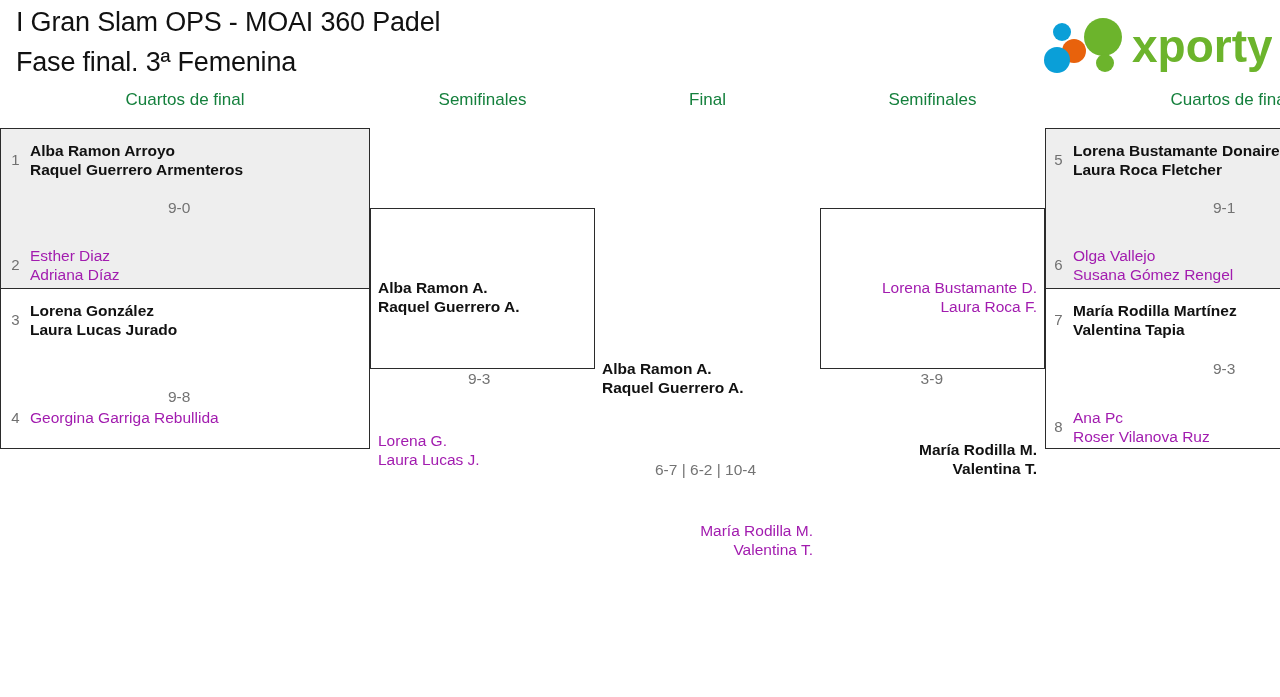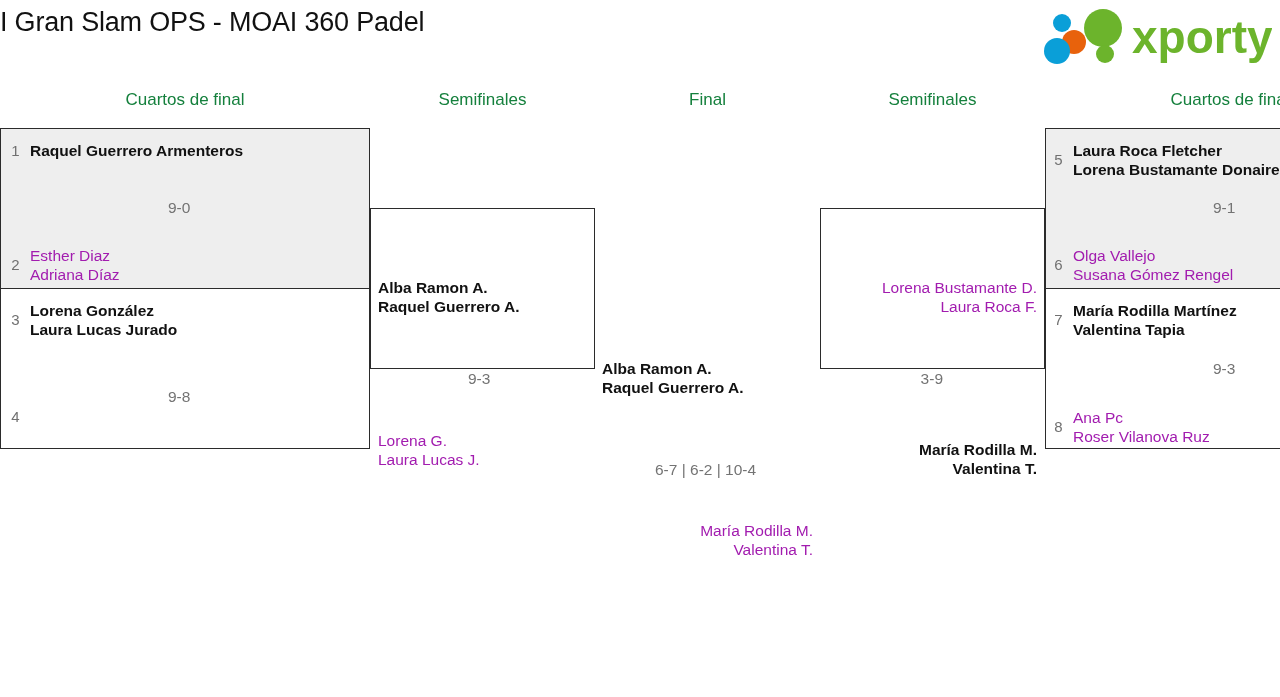--- a/index.html
+++ b/index.html
@@ -14,35 +14,35 @@
   }
 
   
   .page-header {
     position: relative;
     width: 1280px;
     height: 88px;
   }
   .title-block {
     position: absolute;
-    left: 0;
+    left: 16px;
     top: 2px;
     font-size: 27px;
     line-height: 40px;
     font-weight: 400;
     letter-spacing: -0.2px;
     color: #111111;
     white-space: nowrap;
   }
   .title-line { display: block; }
 
   .brand-logo {
     position: absolute;
     right: 8px;
-    top: 6px;
+    top: 15px;
     width: 232px;
     height: 58px;
   }
   .brand-logo svg { display: block; }
 
   
   .round-headers {
     position: relative;
     width: 1280px;
     height: 40px;
@@ -153,20 +153,21 @@
   .fin-name-bot { right: 467px; top: 393px; }
   .fin-score    { left: 655px; top: 332px; }
 </style>
 </head>
 <body>
 
 <div class="page-header">
 
   <div class="title-block">
     <span class="title-line">I Gran Slam OPS - MOAI 360 Padel</span>
+    <span class="title-line">Fase final. 3ª Femenina</span>
   </div>
 
   <div class="brand-logo">
     <svg width="232" height="58" viewBox="0 0 232 58" xmlns="http://www.w3.org/2000/svg" aria-label="xporty">
       <g>
         <circle cx="22" cy="17" r="9" fill="#0a9fd8"></circle>
         <circle cx="34" cy="36" r="12" fill="#e8620c"></circle>
         <circle cx="17" cy="45" r="13" fill="#0a9fd8"></circle>
         <circle cx="63" cy="22" r="19" fill="#6cb42c"></circle>
         <circle cx="65" cy="48" r="9" fill="#6cb42c"></circle>
@@ -183,20 +184,21 @@
   <div class="round-header rh-sf-right">Semifinales</div>
   <div class="round-header rh-qf-right">Cuartos de final</div>
 </div>
 
 <div class="bracket">
 
   <div class="match-box qf-l1 shaded"></div>
   <div class="competitor winner c-top-left" style="left:10px; top:13px;">
     <span class="seed">1</span>
     <span class="names">
+      <span class="name-line">Alba Ramon Arroyo</span>
       <span class="name-line">Raquel Guerrero Armenteros</span>
     </span>
   </div>
   <div class="score s-qf-left">9-0</div>
   <div class="competitor c-bot-left" style="left:10px; top:118px;">
     <span class="seed">2</span>
     <span class="names">
       <span class="name-line">Esther Diaz</span>
       <span class="name-line">Adriana Díaz</span>
     </span>
@@ -207,20 +209,21 @@
     <span class="seed">3</span>
     <span class="names">
       <span class="name-line">Lorena González</span>
       <span class="name-line">Laura Lucas Jurado</span>
     </span>
   </div>
   <div class="score" style="left:168px; top:216px;margin-top:43px;">9-8</div>
   <div class="competitor" style="left:10px; top:280px;">
     <span class="seed">4</span>
     <span class="names">
+      <span class="name-line">Georgina Garriga Rebullida</span>
     </span>
   </div>
 
   <div class="match-box sf-l"></div>
   <div class="competitor winner sf-name-top-left">
     <span class="names">
       <span class="name-line">Alba Ramon A.</span>
       <span class="name-line">Raquel Guerrero A.</span>
     </span>
   </div>
@@ -259,22 +262,22 @@
     <span class="names">
       <span class="name-line">María Rodilla M.</span>
       <span class="name-line">Valentina T.</span>
     </span>
   </div>
 
   <div class="match-box qf-r1 shaded"></div>
   <div class="competitor winner" style="left:1053px; top:13px;">
     <span class="seed">5</span>
     <span class="names">
+      <span class="name-line">Lorena Bustamante Donaire</span>
       <span class="name-line">Laura Roca Fletcher</span>
-      <span class="name-line">Lorena Bustamante Donaire</span>
     </span>
   </div>
   <div class="score" style="left:1213px; top:70px;">9-1</div>
   <div class="competitor" style="left:1053px; top:118px;">
     <span class="seed">6</span>
     <span class="names">
       <span class="name-line">Olga Vallejo</span>
       <span class="name-line">Susana Gómez Rengel</span>
     </span>
   </div>

